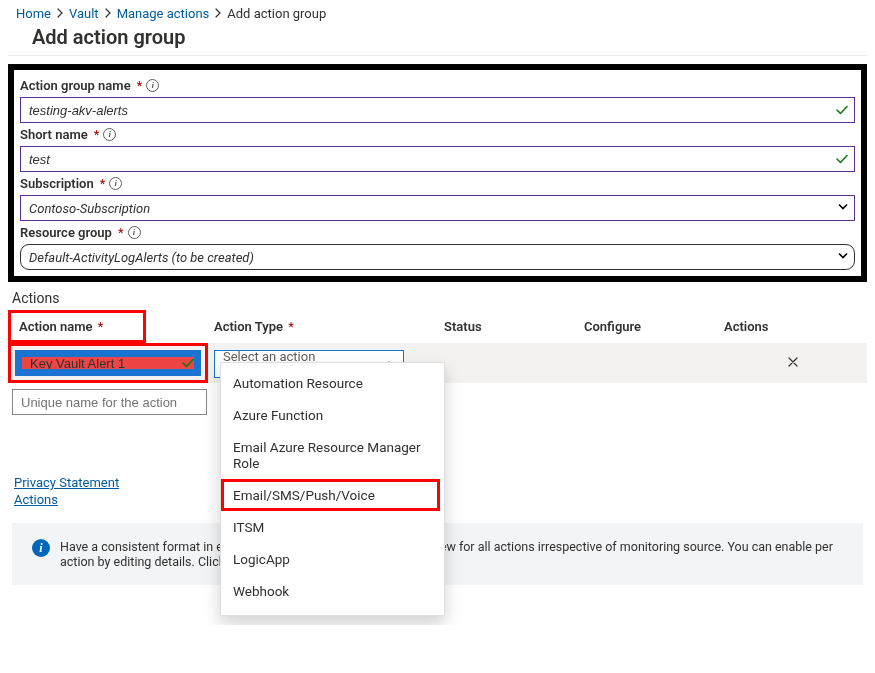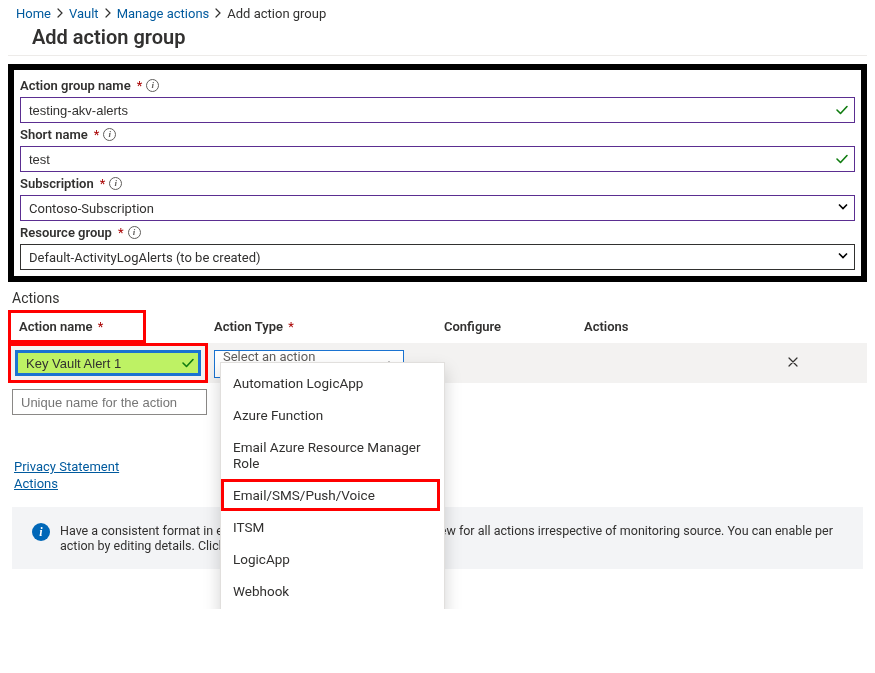--- a/index.html
+++ b/index.html
@@ -49,20 +49,21 @@
     line-height: 1;
   }
   .text-input, .select {
     width: 100%; height: 26px;
     border: 1px solid #5b2e91;
     background: #fff;
     padding: 2px 24px 2px 8px;
     font-size: 13px;
     color: #323130;
     outline: none;
+    font-style: italic;
   }
   .select { appearance: none; border-color: #323130;}
   .text-input { }
   .input-wrap { position: relative; }
   .valid-check {
     position: absolute; right: 6px; top: 50%; transform: translateY(-50%);
     color: #107c10;
   }
   .valid-check svg { display:block; }
   .select-wrap { position: relative; }
@@ -78,22 +79,22 @@
     grid-template-columns: 200px 230px 140px 140px 1fr;
     align-items: center;
   }
   .actions-header .col {
     font-size: 13px; font-weight: 600; padding: 8px 6px;
   }
   .actions-row { background: #f3f2f1; }
   .actions-row .cell { padding: 4px 6px; }
   .action-name-wrap { padding: 2px; }
   .action-name-input {
-    width: 100%; height: 26px; border: 3px solid #be185d;
-    padding: 2px 24px 2px 8px; font-size: 13px; color:#323130; background:#bef264;
+    width: 100%; height: 26px; border: 7px solid #be185d;
+    padding: 2px 24px 2px 8px; font-size: 13px; color:#323130; background:#ef4444;
   }
   .placeholder-input {
     width: 195px; height: 26px; border: 1px solid #8a8886;
     padding: 2px 8px; font-size: 13px; color:#ec4899; background:#fff;
     margin: 6px 8px 0 4px;
   }
   .close-x {
     text-align: center; color:#323130; font-size: 16px;
   }
 
@@ -131,21 +132,21 @@
     cursor: pointer;
     position: relative;
   }
   .dd-item.highlighted {
     border: 3px solid #ff0000;
     margin-right: 4px;
     padding: 5px 9px;
   }
 
   
-  .links { margin: 44px 0 16px 6px; }
+  .links { margin: 60px 0 16px 6px; }
   .links a { display:block; color:#005a9e; text-decoration: underline; font-size:13px; margin: 2px 0; }
 
   
   .info-banner {
     display:flex; align-items:flex-start; gap:10px;
     background:#f3f4f6;
     padding: 16px 20px;
     margin: 10px 4px 0 4px;
     color:#323130;
     font-size: 12.5px;
@@ -154,21 +155,21 @@
     width: 18px; height: 18px; border-radius:50%; background:#0067b8;
     display:inline-flex; align-items:center; justify-content:center;
     color:#fff; font-family: Georgia, serif; font-style: italic; font-weight:bold; font-size:12px;
     flex: 0 0 18px;
   }
 
   
   .pos-root { position: relative; }
 
   .valid-border { border-color: #5b2e91; }
-  .black-border { border-color: #323130; }
+  .black-border { border-color: #323130; border-radius: 9px; }
   .blue-focus { border-color: #1a73d1; }
 
 </style>
 </head>
 <body>
 
 <div class="container pos-root">
 
   
   <nav class="breadcrumb">
@@ -268,20 +269,21 @@
     <div class="col" style="padding:0;">
       <div class="callout-red-tight" style="display:inline-block;padding:6px 40px 6px 8px;">
         <span>Action name</span>
         <span class="req">*</span>
       </div>
     </div>
     <div class="col">
       <span>Action Type</span>
       <span class="req">*</span>
     </div>
+    <div class="col">Status</div>
     <div class="col">Configure</div>
     <div class="col">Actions</div>
   </div>
 
   <div class="actions-row">
     <div class="cell" style="padding:0;">
       <div class="callout-red-tight action-name-wrap" style="padding:4px;">
         <div class="input-wrap">
           <input class="action-name-input blue-focus" type="text" style="border-color: rgb(26, 115, 209);" value="Key Vault Alert 1">
           <span class="valid-check">
@@ -310,21 +312,21 @@
             <path d="M3 3 L11 11 M11 3 L3 11" stroke="#323130" stroke-width="1.2" fill="none" stroke-linecap="round"></path>
           </svg>
       </span>
     </div>
   </div>
 
   <input class="placeholder-input" type="text" placeholder="Unique name for the action" style="">
 
   
   <div class="dd-panel">
-    <div class="dd-item">Automation LogicApp</div>
+    <div class="dd-item">Automation Resource</div>
     <div class="dd-item">Azure Function</div>
     <div class="dd-item">Email Azure Resource Manager Role</div>
     <div class="dd-item highlighted">Email/SMS/Push/Voice</div>
     <div class="dd-item">ITSM</div>
     <div class="dd-item">LogicApp</div>
     <div class="dd-item">Webhook</div>
   </div>
 
   
   <div class="links">

